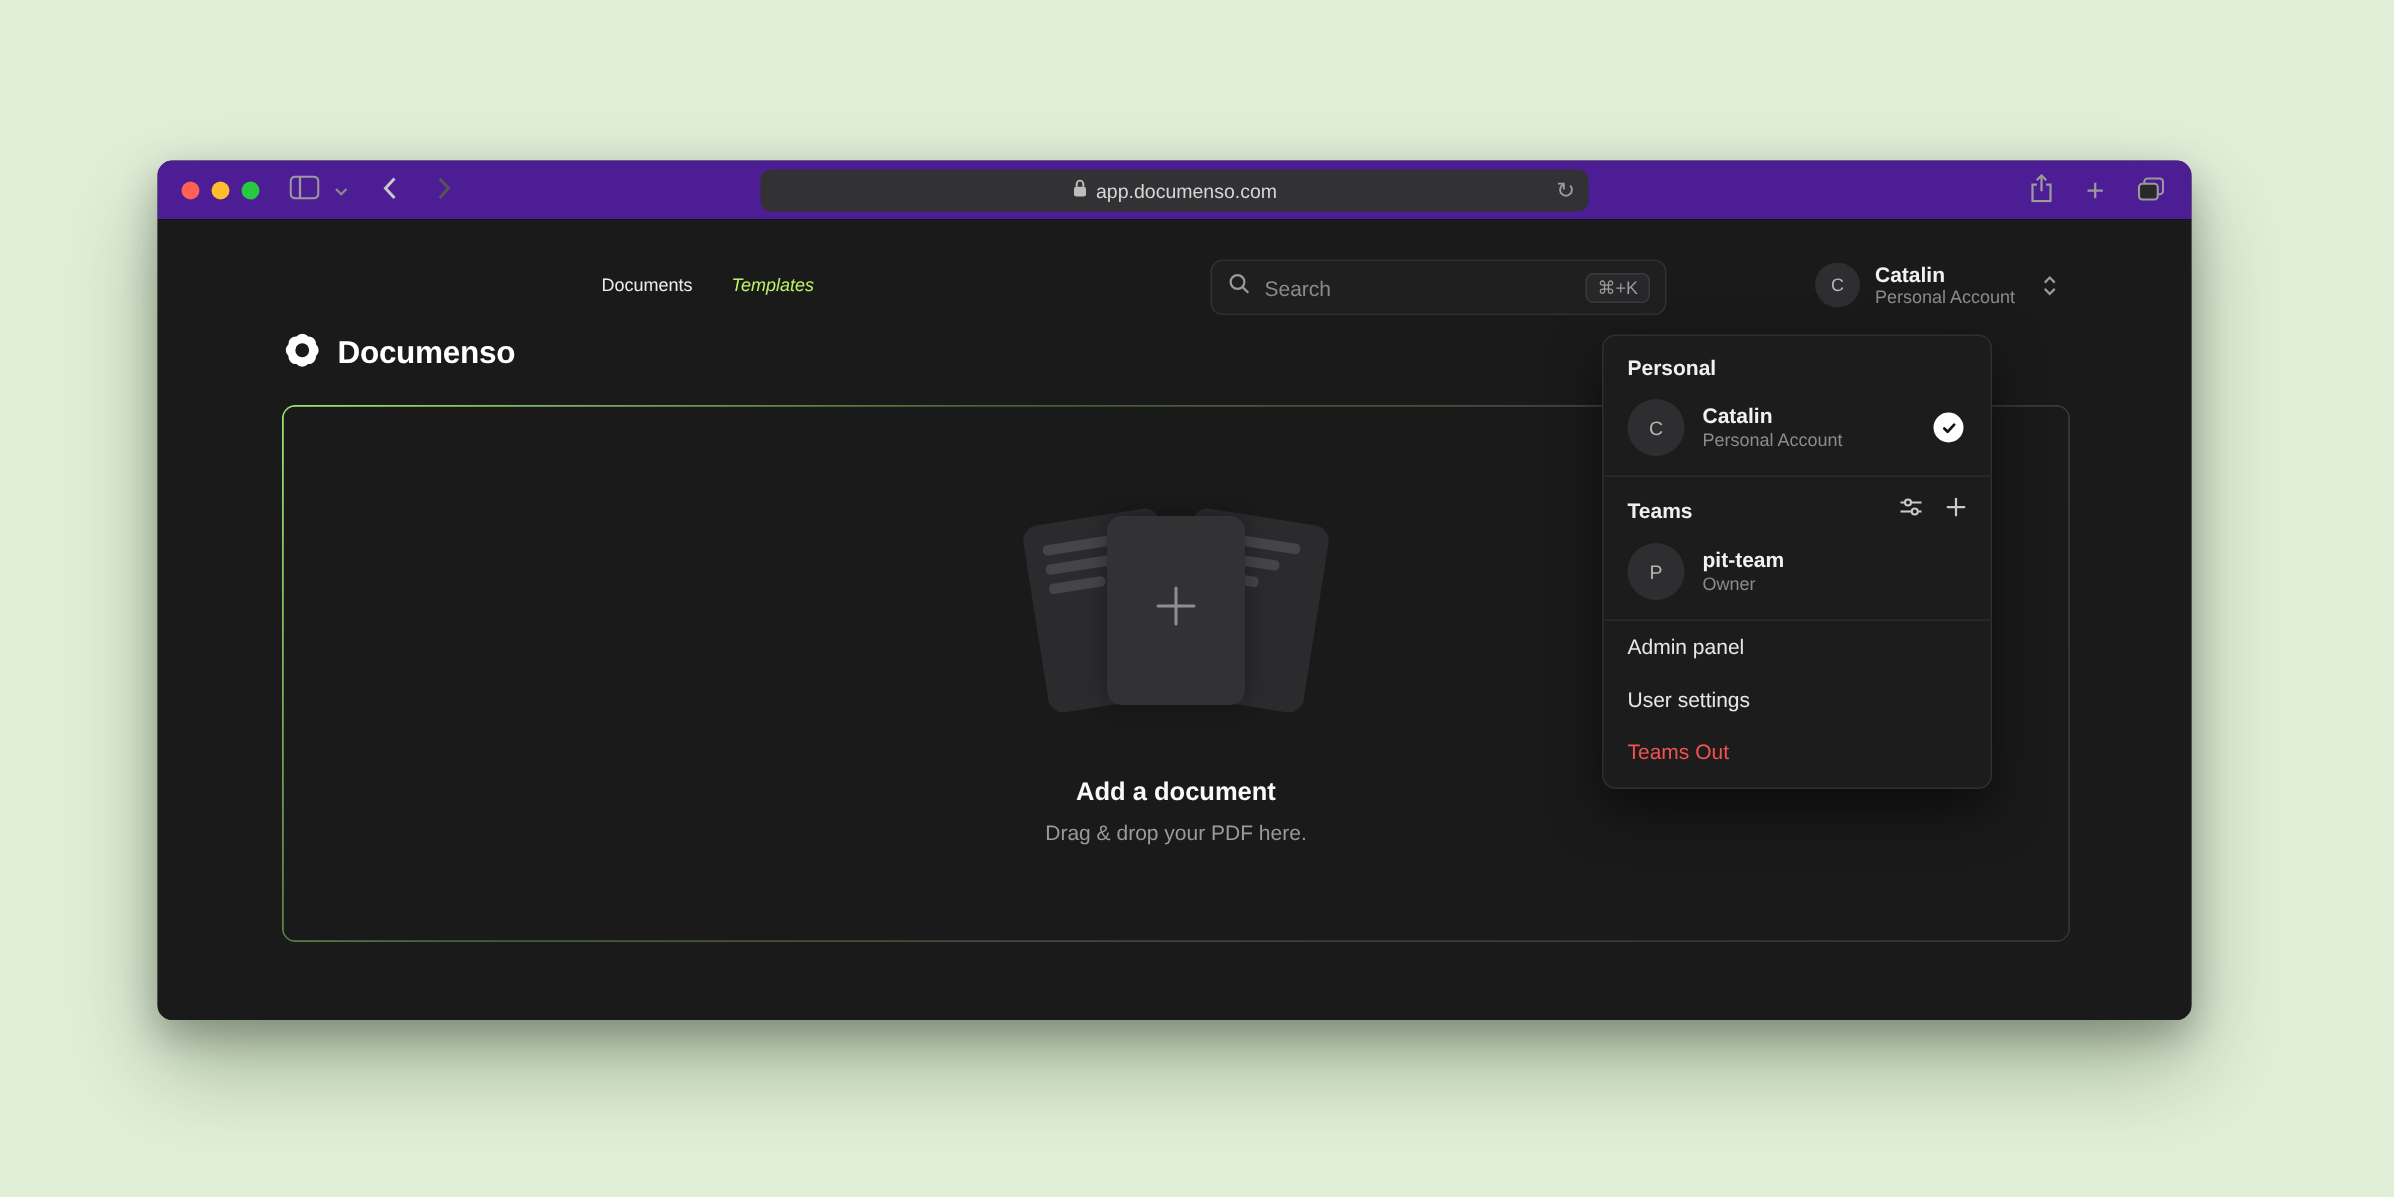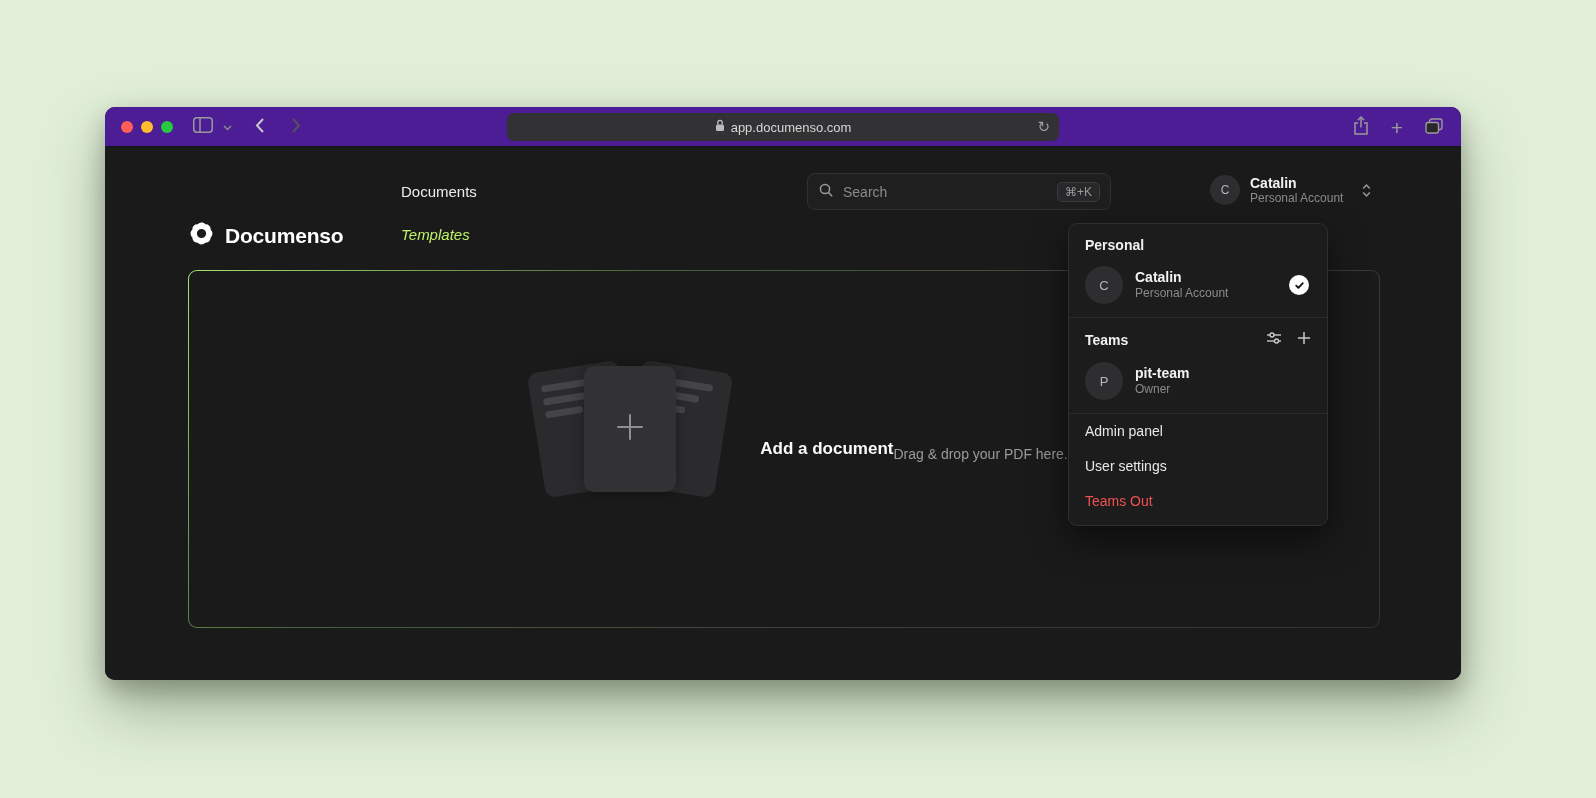--- a/index.html
+++ b/index.html
@@ -43,21 +43,21 @@
   }
   .tb-right { position:absolute; right:16px; top:0; height:40px; display:flex; align-items:center; gap:20px; color:#9a9a9a; }
   .glyph-btn { background:none; border:none; color:#9a9a9a; font-size:21px; line-height:1; cursor:pointer; }
 
   
   .content { position:absolute; top:40px; left:0; right:0; bottom:0; background:#1a1a1b; }
 
   .brand { position:absolute; left:83px; top:29px; display:flex; align-items:center; gap:10px; cursor:pointer;margin-top:44px; }
   .brand-name { font-size:21px; font-weight:700; color:#ffffff; letter-spacing:-.2px; }
 
-  .main-nav { position:absolute; left:296px; top:36px; display:flex; gap:26px; font-size:15px; font-weight:500;flex-direction:column; }
+  .main-nav { position:absolute; left:296px; top:36px; display:flex; gap:26px; font-size:12px; font-weight:500; }
   .nav-link { cursor:pointer; }
   .nav-link.active { color:#ececec; }
   .nav-link.muted  { color:#bef264;font-style:italic; }
 
   .searchbar {
     position:absolute; left:702px; top:26px; width:304px; height:37px;
     background:#1f1f20; border:1px solid #313133; border-radius:8px;
     display:flex; align-items:center; padding:0 10px; gap:9px;
   }
   .searchbar input {
@@ -79,21 +79,21 @@
   .acct-sub  { font-size:12px; color:#8b8b8b; line-height:1.2; }
   .caret { margin-left:8px; display:flex; }
 
   
   .dropzone {
     position:absolute; left:83px; top:123px; width:1192px; height:358px;
     border-radius:9px; border:1px solid transparent; z-index:1; cursor:pointer;
     background:
       linear-gradient(#1a1a1b,#1a1a1b) padding-box,
       linear-gradient(135deg, var(--accent,#a2e771) 0%, rgba(162,231,113,.35) 30%, #3c3c3e 70%, #333335 100%) border-box;
-    display:flex; align-items:center; justify-content:center;
+    display:flex; flex-direction:column; align-items:center; justify-content:center;
   }
   .cards { position:relative; width:260px; height:144px; margin-bottom:38px; }
   .card {
     position:absolute; top:8px; left:84px; width:92px; height:126px;
     border-radius:10px; background:#2b2b2d;
   }
   .card.left  { transform: translateX(-48px) rotate(-9deg); }
   .card.right { transform: translateX(48px)  rotate(9deg);  }
   .card.mid   { background:#323234; z-index:2; display:flex; align-items:center; justify-content:center;
                 box-shadow: 0 0 14px rgba(0,0,0,.35); }

